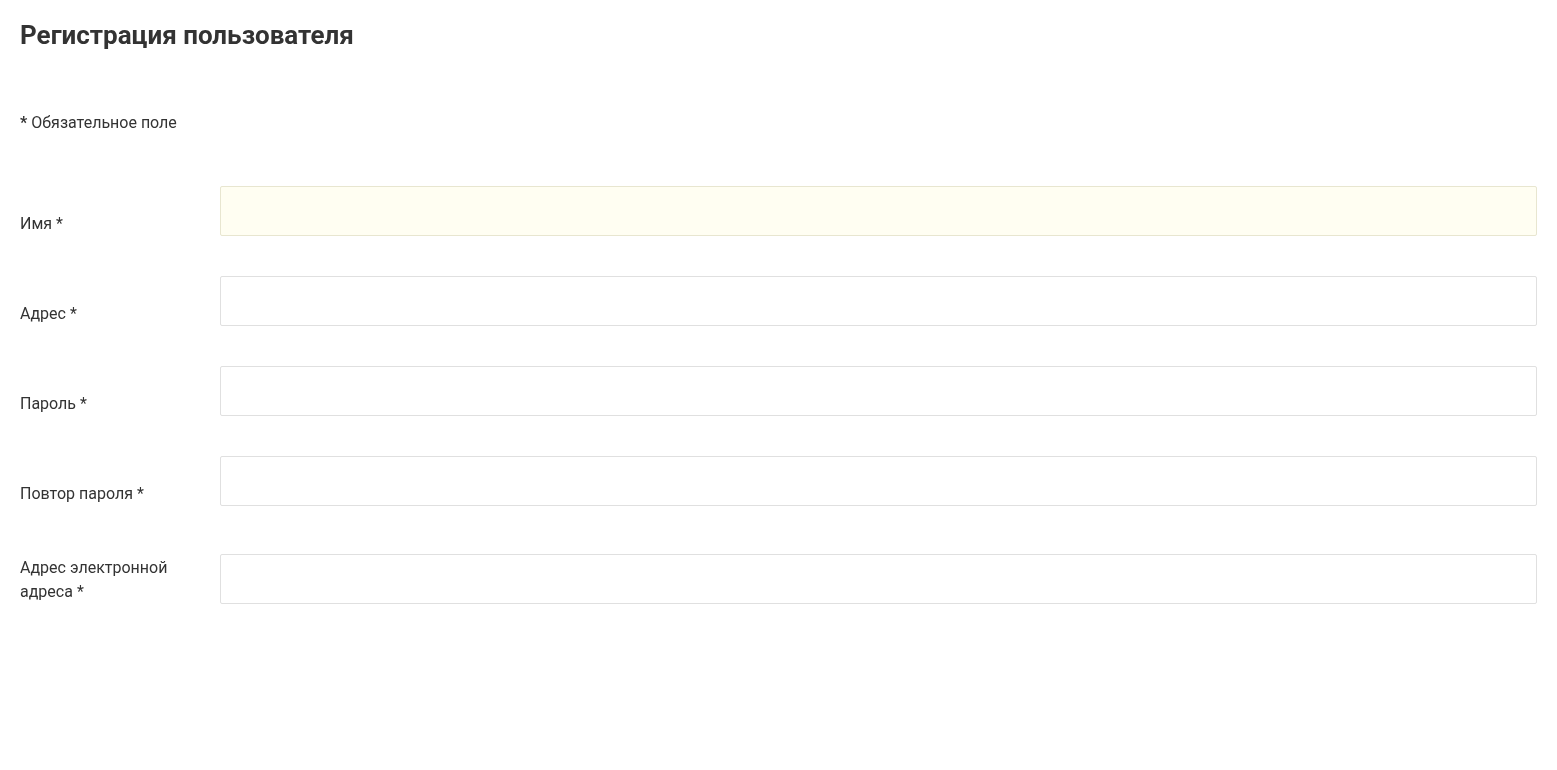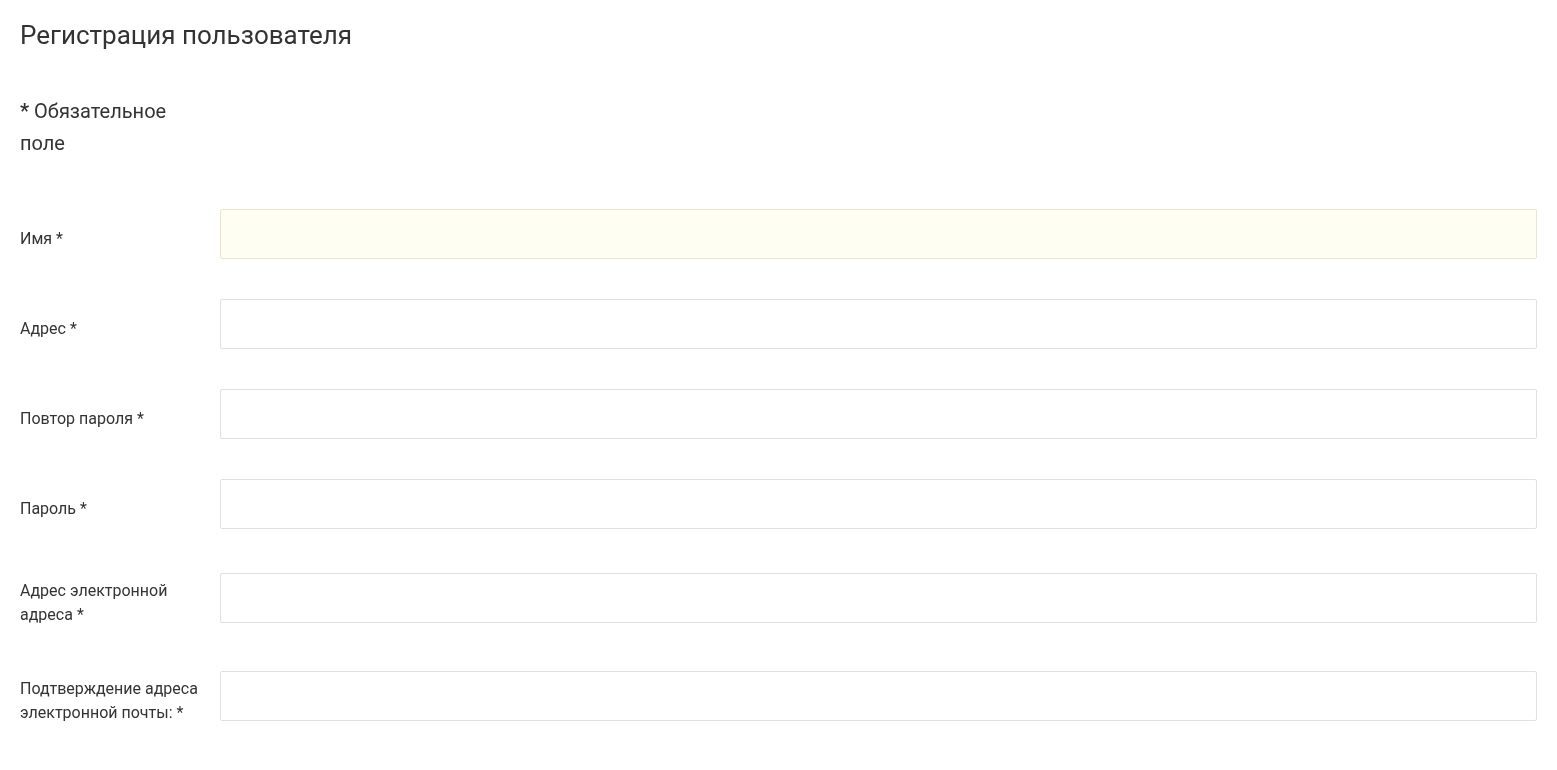--- a/index.html
+++ b/index.html
@@ -11,37 +11,37 @@
       font-family: -apple-system, BlinkMacSystemFont, "Segoe UI", Roboto, "Helvetica Neue", Arial, sans-serif;
       background: #ffffff;
       color: #333;
       padding: 20px;
     }
     .container {
       max-width: 1557px;
     }
     .page-title {
       font-size: 26px;
-      font-weight: 400;
+      font-weight: 700;
       color: #333;
-      margin-bottom: 45px;
+      margin-bottom: 60px;
     }
     .required-note {
-      font-size: 20px;
+      font-size: 16px;
       color: #333;
       margin-bottom: 50px;
       max-width: 170px;
       line-height: 1.6;
     }
     .required-note .asterisk {
       font-weight: bold;
     }
     .form-row {
       display: flex;
-      align-items: center;
+      align-items: flex-end;
       margin-bottom: 40px;
     }
     .form-label {
       width: 200px;
       flex-shrink: 0;
       font-size: 16px;
       color: #333;
       padding-top: 10px;
       line-height: 1.5;
     }
@@ -74,31 +74,27 @@
     <label class="form-label">Имя *</label>
     <input type="text" class="form-input highlighted" value="" style="">
   </div>
 
   <div class="form-row">
     <label class="form-label">Адрес *</label>
     <input type="text" class="form-input" value="" style="">
   </div>
 
   <div class="form-row">
-    <label class="form-label">Повтор пароля *</label>
+    <label class="form-label">Пароль *</label>
     <input type="password" class="form-input" value="" style="">
   </div>
 
   <div class="form-row">
-    <label class="form-label">Пароль *</label>
+    <label class="form-label">Повтор пароля *</label>
     <input type="password" class="form-input" value="" style="">
   </div>
 
   <div class="form-row">
     <label class="form-label">Адрес электронной адреса *</label>
     <input type="email" class="form-input" value="" style="">
   </div>
 
-  <div class="form-row">
-    <label class="form-label">Подтверждение адреса электронной почты: *</label>
-    <input type="email" class="form-input" value="" style="">
-  </div>
 </div>
 
 </body></html>

